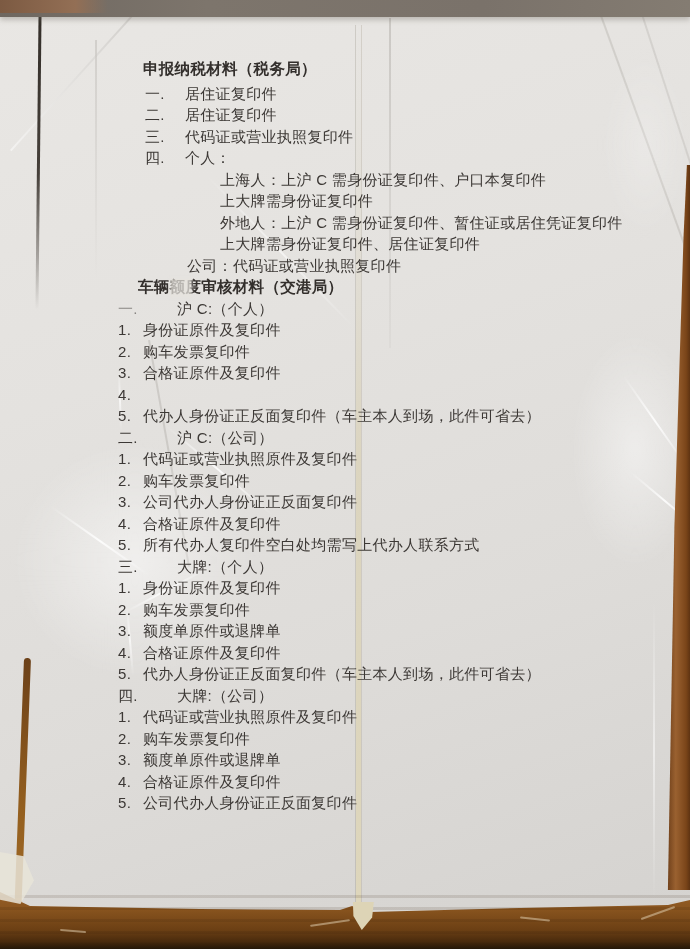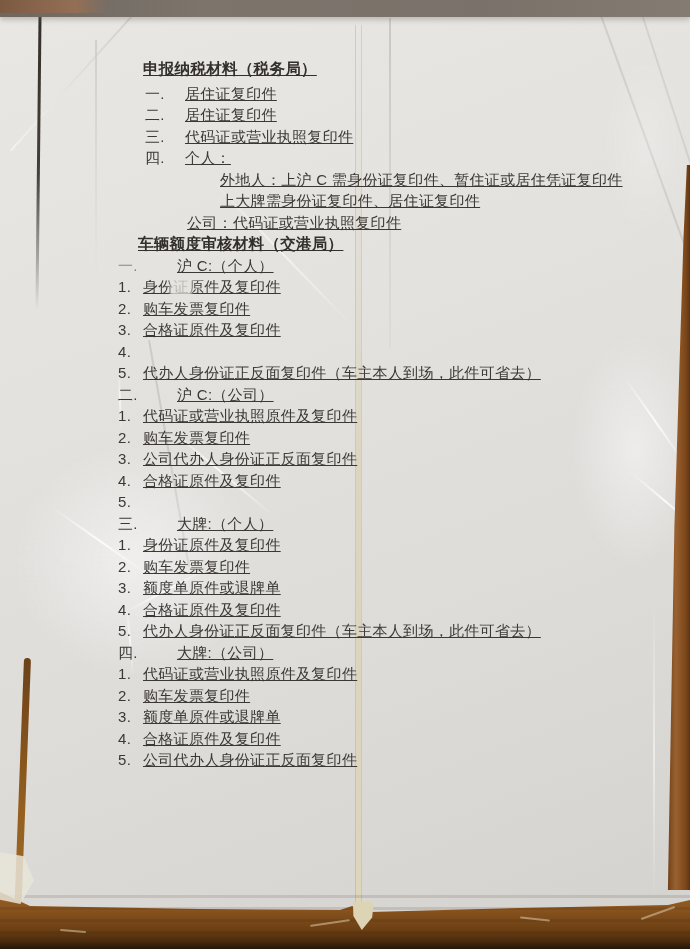--- a/index.html
+++ b/index.html
@@ -61,21 +61,21 @@
   .sc2{left:520px;top:918px;width:30px;transform:rotate(6deg);}
   .sc3{left:640px;top:912px;width:36px;transform:rotate(-20deg);}
   .sc4{left:60px;top:930px;width:26px;transform:rotate(5deg);}
   .tape-corner{position:absolute;left:0;top:852px;width:34px;height:52px;z-index:7;
     background:rgba(232,228,216,.85);clip-path:polygon(0 0,70% 8%,100% 55%,60% 100%,0 92%);}
   
   .doc{position:absolute;left:118px;top:58px;width:560px;z-index:2;color:#3c3835;
     font-size:15px;line-height:21.5px;letter-spacing:.3px;}
   .row{display:flex;align-items:flex-start;}
   .num{flex:0 0 auto;display:inline-block;}
-  .txt{white-space:pre-line;text-decoration:underline;}
+  .txt{white-space:pre-line;}
   .t1{padding-left:25px;font-weight:bold;font-size:15.5px;color:#332f2c;margin-bottom:3px;}
   .t2{padding-left:20px;font-weight:bold;font-size:15.5px;color:#332f2c;text-align:center;}
   .s1row{padding-left:27px;}
   .s1row .num{width:40px;}
   .p1{padding-left:102px;}
   .c1{padding-left:69px;}
   .grp .num{width:59px;}
   .itm .num{width:25px;}
   .faded{opacity:.55;}
 </style>
@@ -107,20 +107,26 @@
     <div class="row s1row">
         <span class="num">三.</span>
         <span class="txt">代码证或营业执照复印件</span>
       </div>
     <div class="row s1row">
         <span class="num">四.</span>
         <span class="txt">个人：</span>
       </div>
 
     <div class="row p1">
+        <span class="txt">上海人：上沪 C 需身份证复印件、户口本复印件</span>
+      </div>
+    <div class="row p1">
+        <span class="txt">上大牌需身份证复印件</span>
+      </div>
+    <div class="row p1">
         <span class="txt">外地人：上沪 C 需身份证复印件、暂住证或居住凭证复印件</span>
       </div>
     <div class="row p1">
         <span class="txt">上大牌需身份证复印件、居住证复印件</span>
       </div>
     <div class="row c1">
         <span class="txt">公司：代码证或营业执照复印件</span>
       </div>
 
     <div class="row t2">
@@ -166,20 +172,21 @@
     <div class="row itm">
         <span class="num">3.</span>
         <span class="txt">公司代办人身份证正反面复印件</span>
       </div>
     <div class="row itm">
         <span class="num">4.</span>
         <span class="txt">合格证原件及复印件</span>
       </div>
     <div class="row itm">
         <span class="num">5.</span>
+        <span class="txt">所有代办人复印件空白处均需写上代办人联系方式</span>
       </div>
 
     <div class="row grp">
         <span class="num">三.</span>
         <span class="txt">大牌:（个人）</span>
       </div>
     <div class="row itm">
         <span class="num">1.</span>
         <span class="txt">身份证原件及复印件</span>
       </div>

